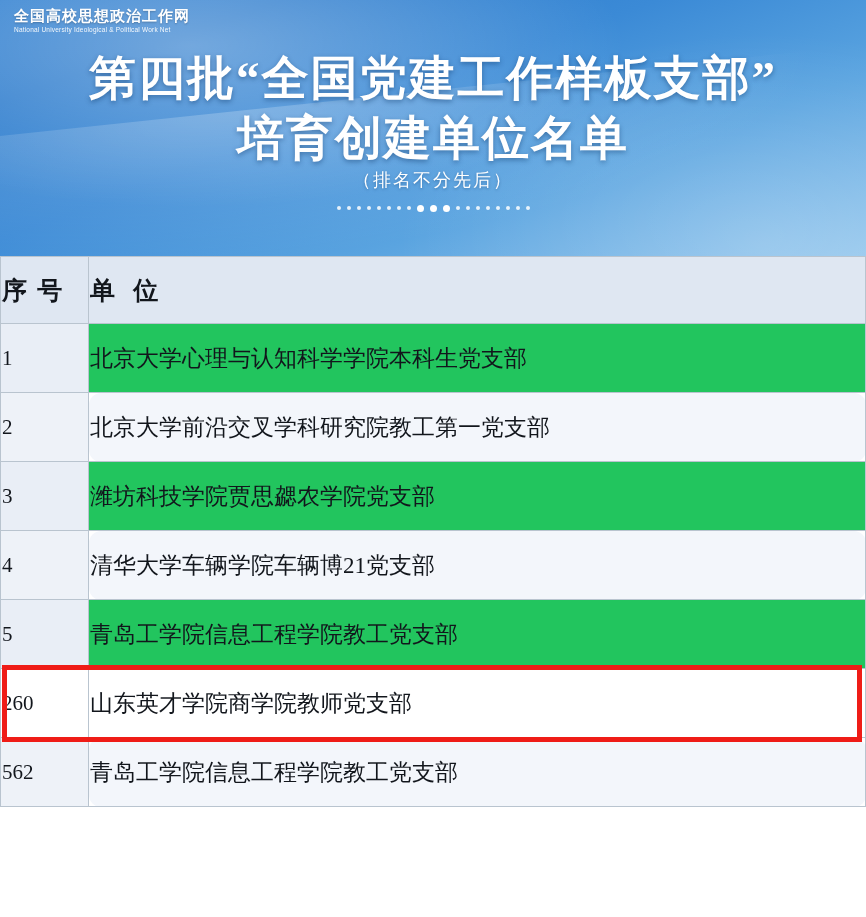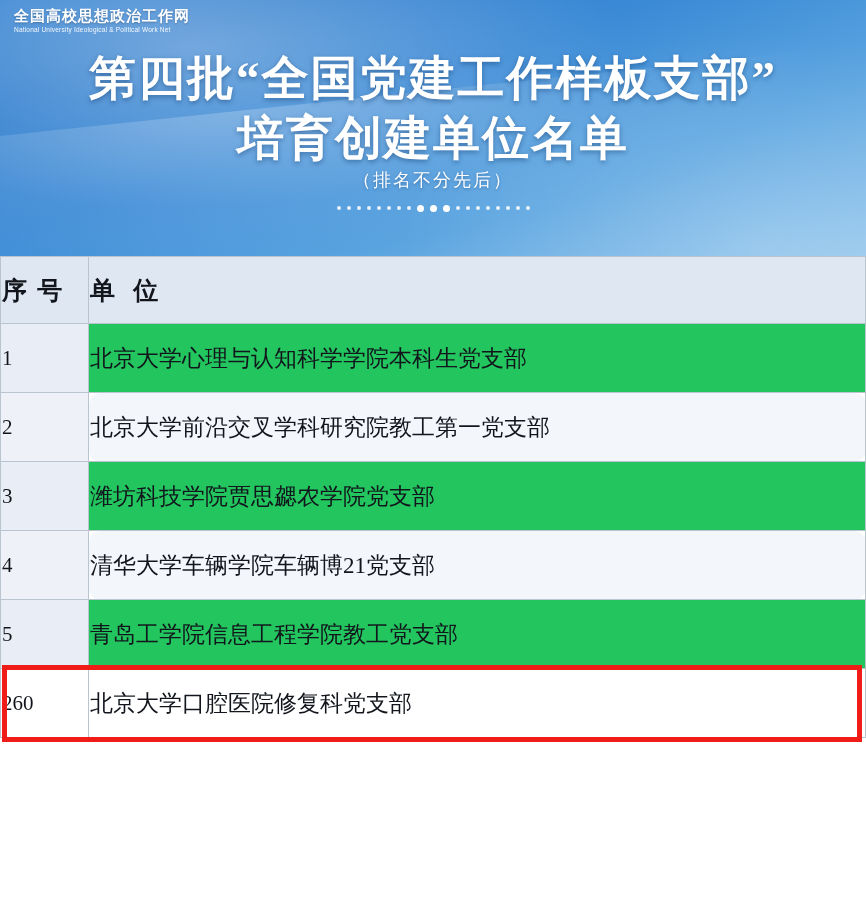--- a/index.html
+++ b/index.html
@@ -233,20 +233,24 @@
           <tr class="even">
             <td class="no">4</td>
             <td class="unit">清华大学车辆学院车辆博21党支部</td>
           </tr>
           <tr class="odd">
             <td class="no">5</td>
             <td class="unit">青岛工学院信息工程学院教工党支部</td>
           </tr>
           <tr class="even highlight">
             <td class="no">260</td>
-            <td class="unit">北京大学口腔医院修复科党支部</td>
+            <td class="unit">山东英才学院商学院教师党支部</td>
+          </tr>
+          <tr class="even">
+            <td class="no">562</td>
+            <td class="unit">青岛工学院信息工程学院教工党支部</td>
           </tr>
         </tbody>
     </table>
     <div class="highlight-box" id="highlight-box" style="top: 408.5px; height: 77px; border-color: rgb(239, 28, 23);"></div>
   </div>
 
 </div>
 
 </body></html>

